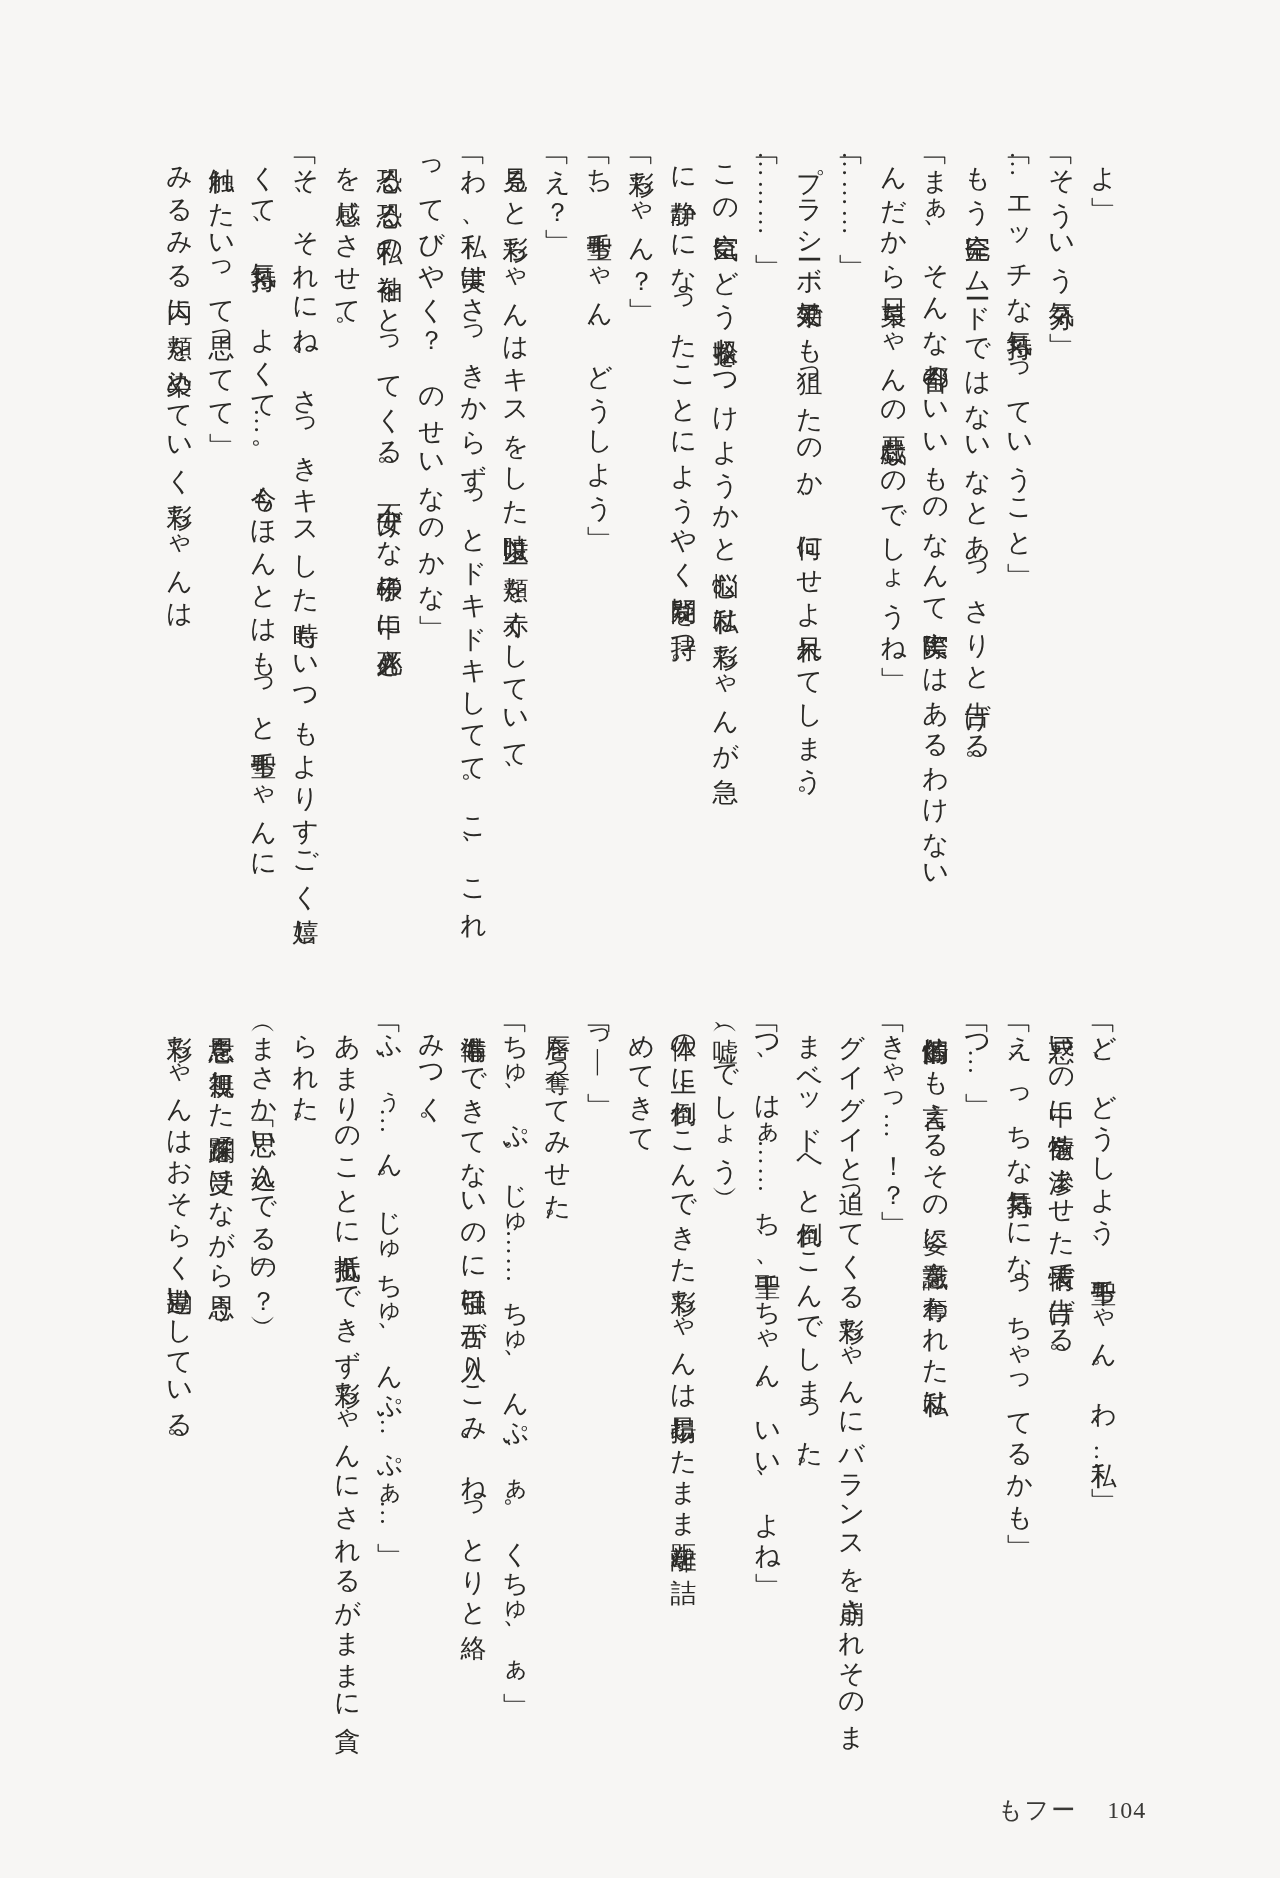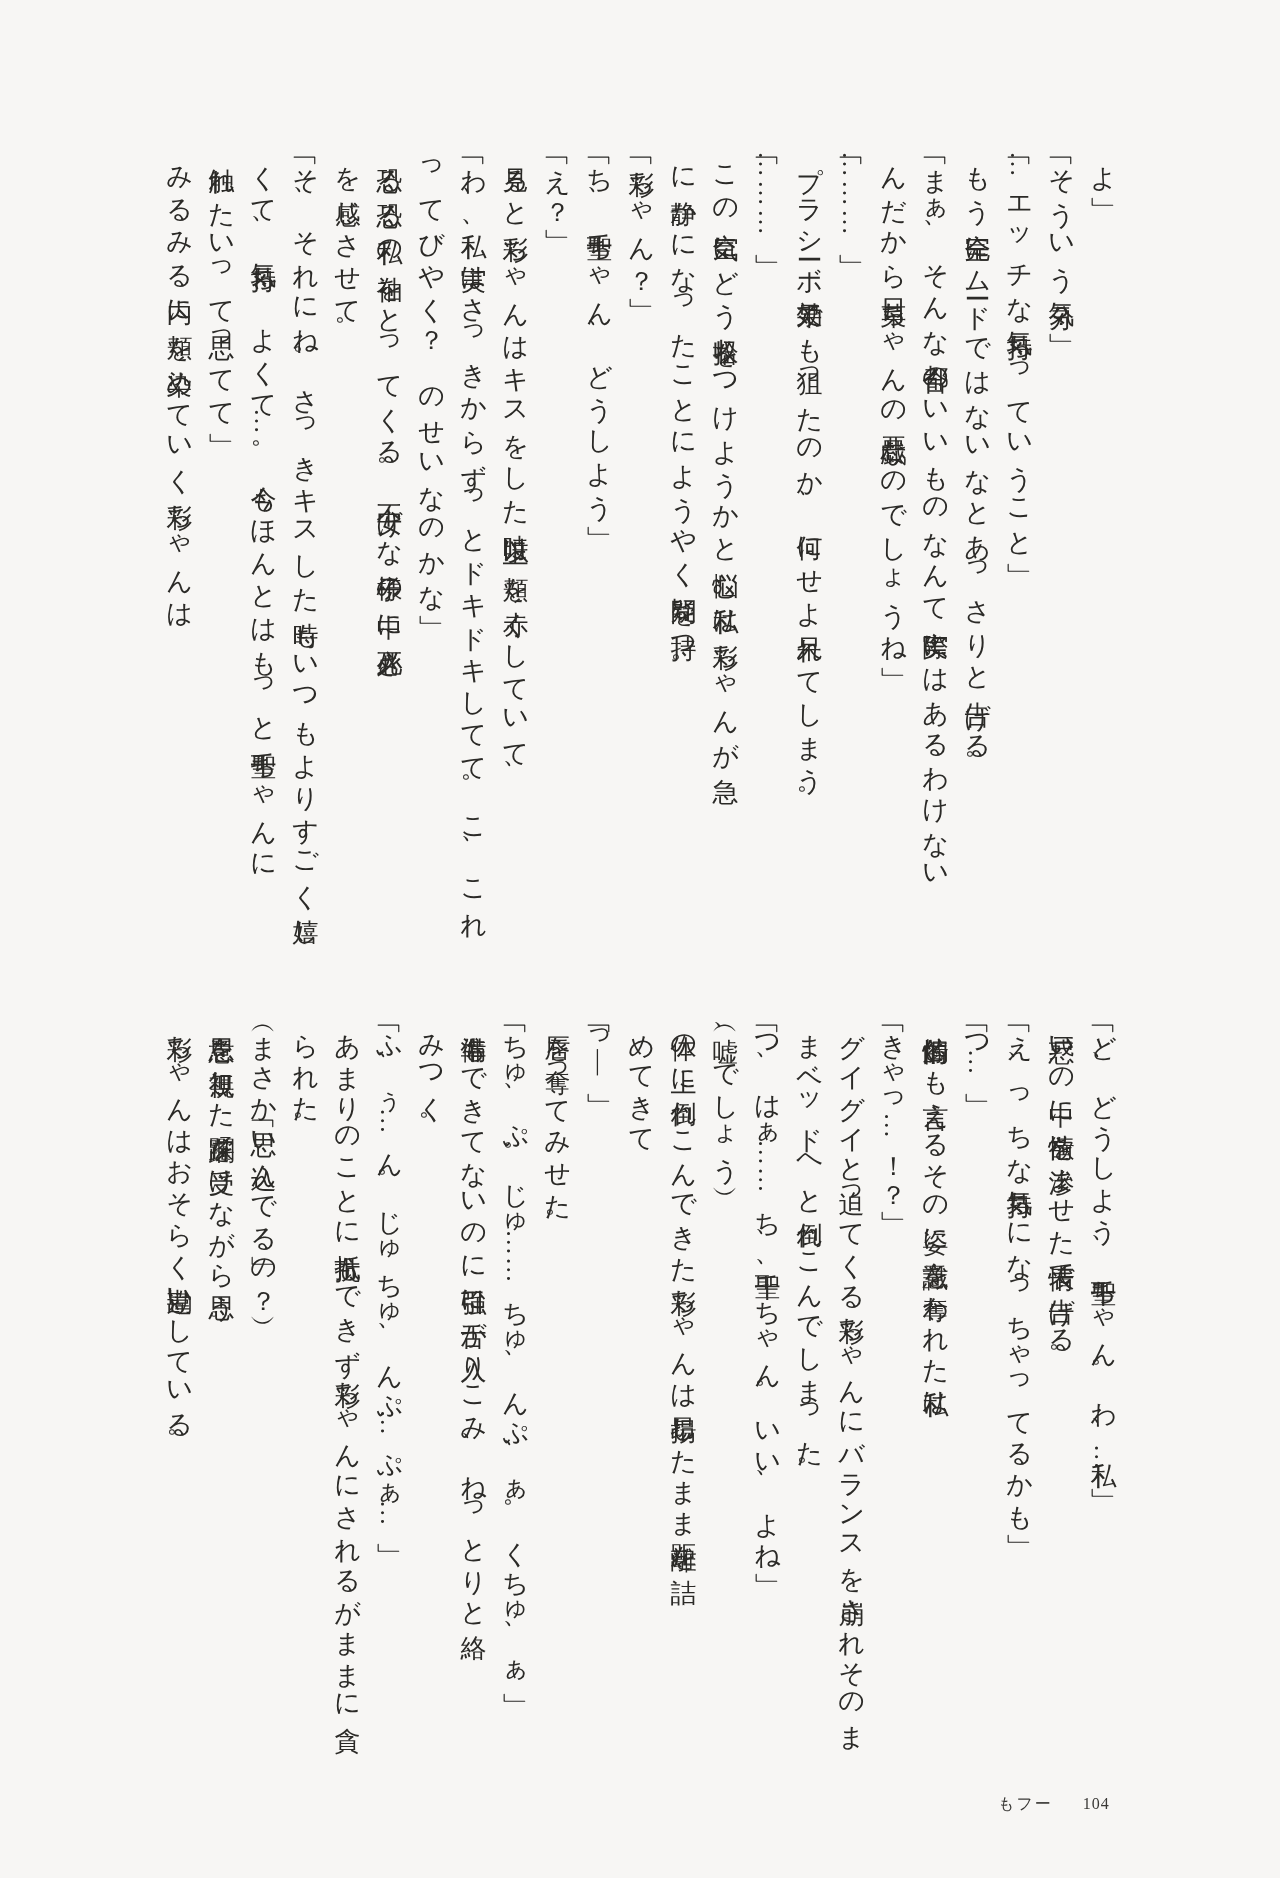--- a/index.html
+++ b/index.html
@@ -39,21 +39,21 @@
   .vblock.bottom {
     top: 1016px;
     height: 760px;
     letter-spacing: 1.5px;
   }
   .footer {
     position: absolute;
     top: 1794px;
     left: 998px;
     font-family: "Liberation Serif", "DejaVu Serif", serif;
-    font-size: 16px;
+    font-size: 24px;
     letter-spacing: 2px;
     color: #3a3936;
     white-space: nowrap;
   }
   .footer .pnum {
     margin-left: 30px;
     letter-spacing: 1px;
   }
 </style>
 </head>

